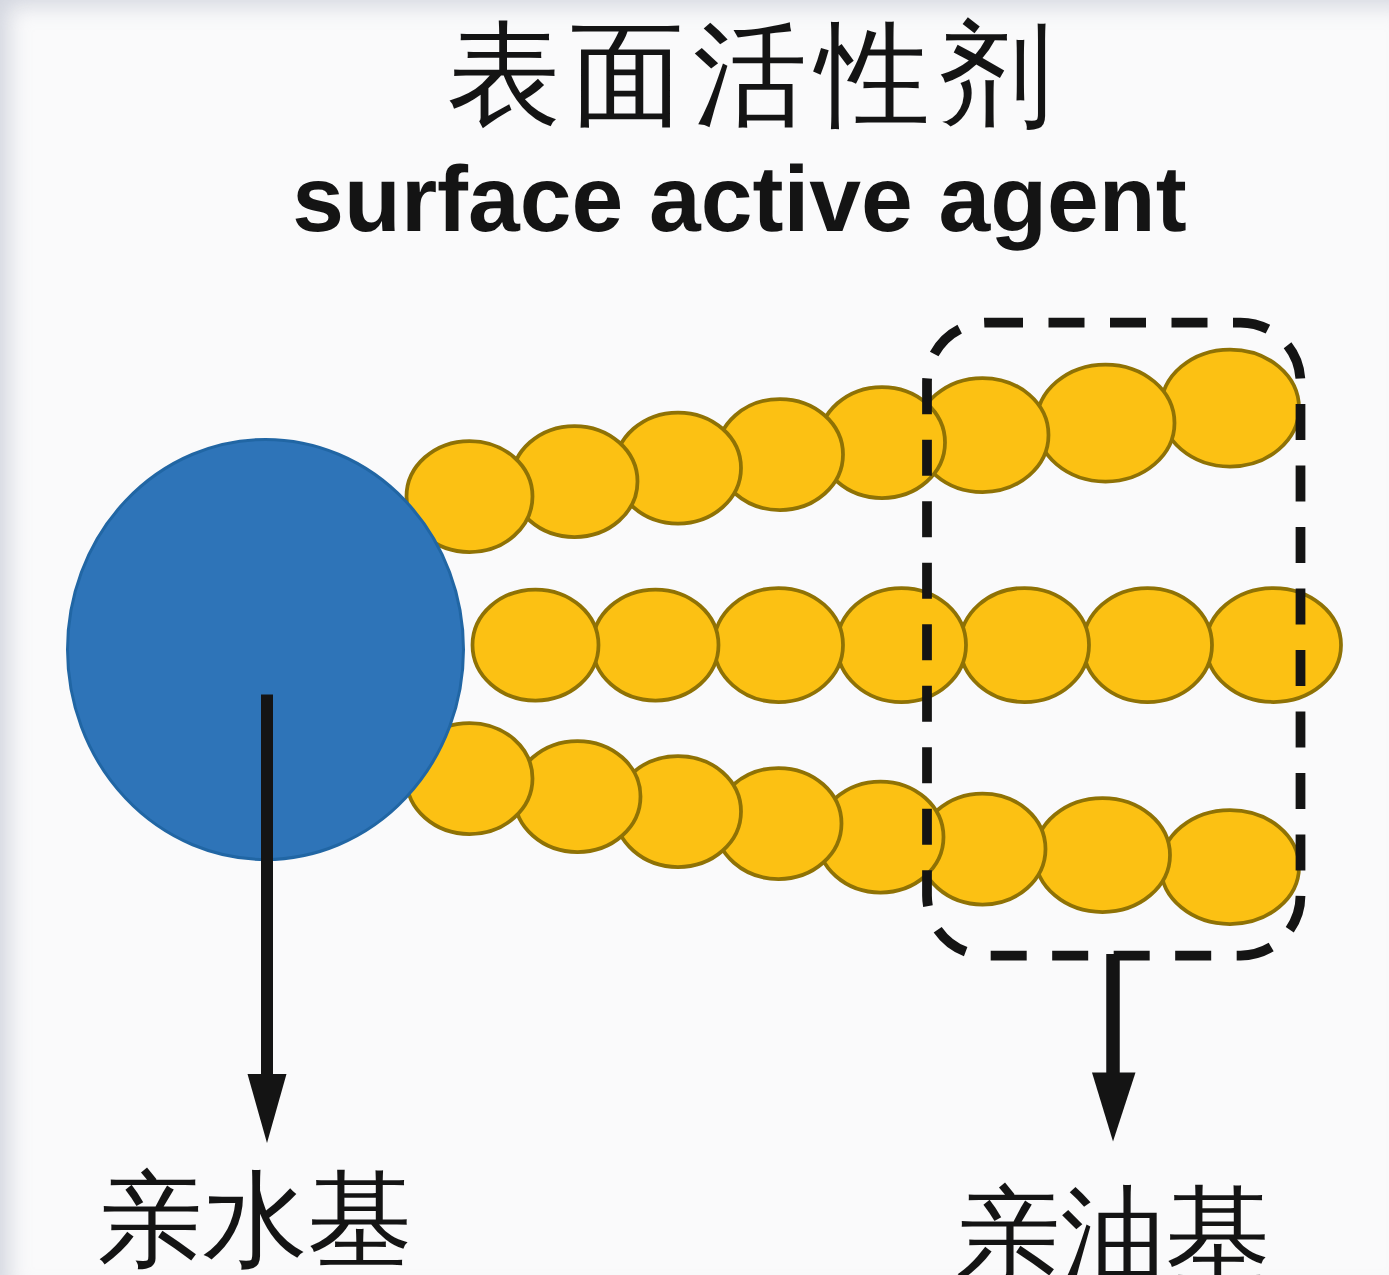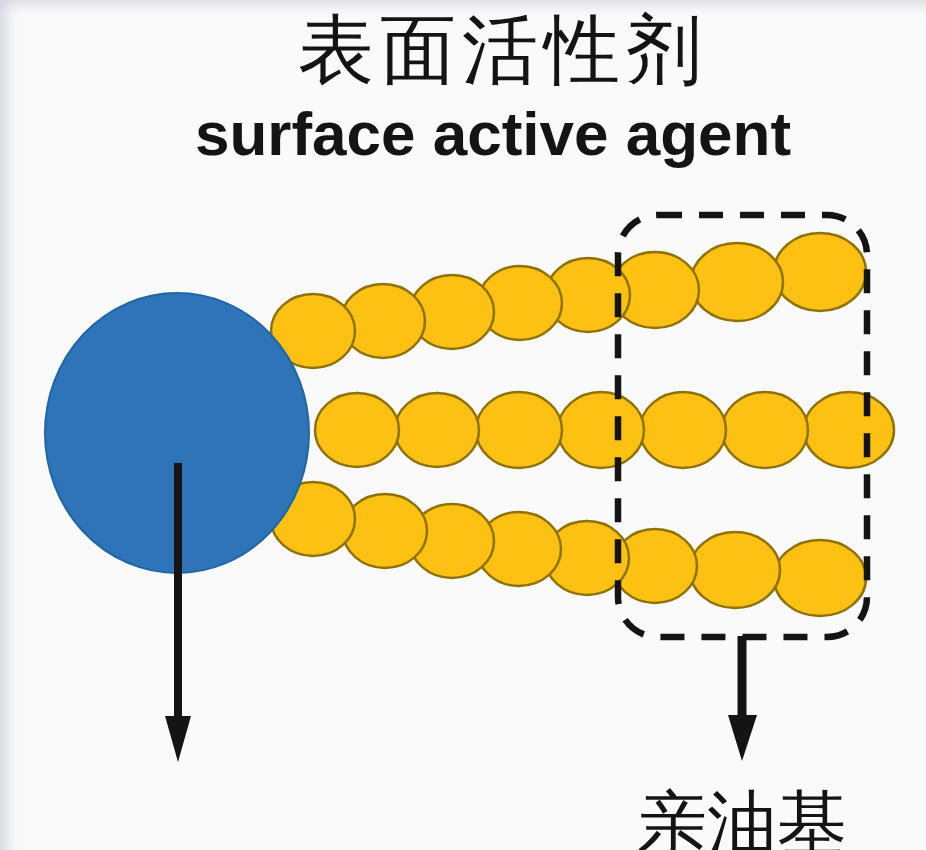--- a/index.html
+++ b/index.html
@@ -82,15 +82,16 @@
       <line class="arrow-stem" x1="178" y1="463" x2="178" y2="726" stroke-width="8"></line>
       <polygon class="arrow-head" points="165,716 191,716 178,762"></polygon>
     </g>
 
     <g>
       <line class="arrow-stem" x1="742" y1="636" x2="742" y2="724" stroke-width="9"></line>
       <polygon class="arrow-head" points="728,715 757,715 742,761"></polygon>
     </g>
   </svg>
 
+  <div class="group-label label-hydrophilic">亲水基</div>
   <div class="group-label label-lipophilic">亲油基</div>
 
 </div>
 
 </body></html>

